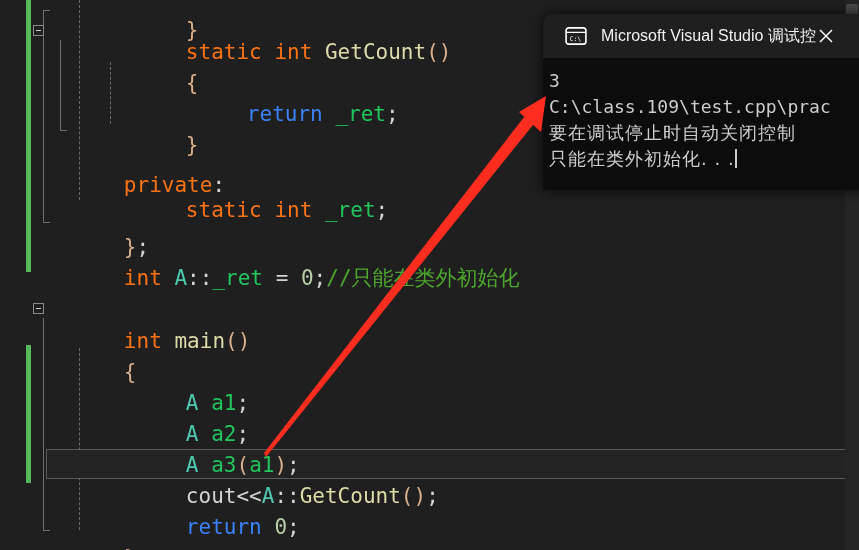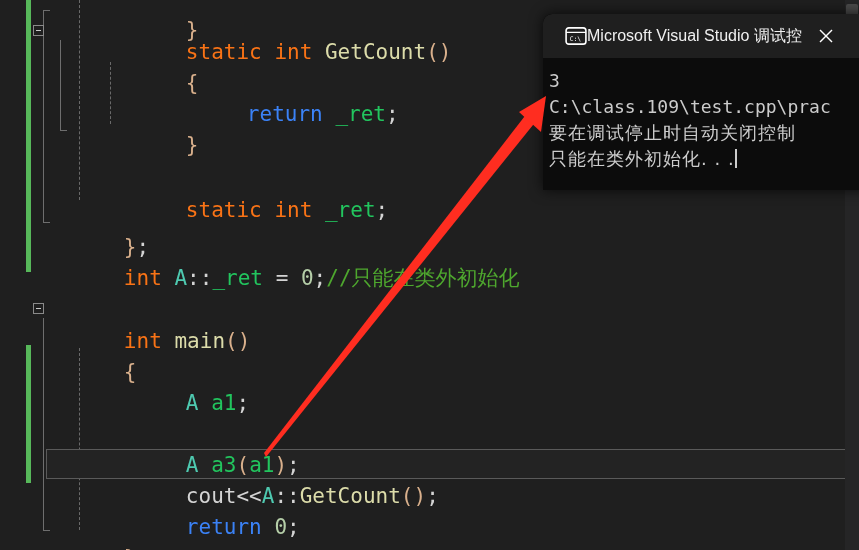--- a/index.html
+++ b/index.html
@@ -154,20 +154,21 @@
     display: flex;
     align-items: center;
   }
   #console-app-icon {
     margin-left: 22px;
     width: 22px;
     height: 18px;
     flex: none;
   }
   #console-title-text {
+    margin-left: 14px;
     font-family: "Liberation Sans", sans-serif;
     font-size: 16px;
     color: #f0f0f0;
     white-space: nowrap;
     overflow: hidden;
     max-width: 228px;
   }
   #console-close-button {
     position: absolute;
     right: 36px;
@@ -252,20 +253,23 @@
     </div>
 
     <div class="code-line" style="top:68px;left:171px;">
       <span class="ctl">return</span><span class="pun"> </span><span class="var">_ret</span><span class="pun">;</span>
     </div>
 
     <div class="code-line" style="top:99px;left:110px;">
       <span class="brc">}</span>
     </div>
 
+    <div class="code-line" style="top:139px;left:48px;">
+      <span class="kw">private</span><span class="pun">:</span>
+    </div>
 
     <div class="code-line" style="top:164px;left:110px;">
       <span class="kw">static</span><span class="pun"> </span><span class="kw">int</span><span class="pun"> </span><span class="var">_ret</span><span class="pun">;</span>
     </div>
 
     <div class="code-line" style="top:201px;left:48px;">
       <span class="brc">}</span><span class="pun">;</span>
     </div>
 
     <div class="code-line" style="top:232px;left:48px;">
@@ -277,20 +281,23 @@
     </div>
 
     <div class="code-line" style="top:326px;left:48px;">
       <span class="brc">{</span>
     </div>
 
     <div class="code-line" style="top:357px;left:110px;">
       <span class="typ">A</span><span class="pun"> </span><span class="var">a1</span><span class="pun">;</span>
     </div>
 
+    <div class="code-line" style="top:388px;left:110px;">
+      <span class="typ">A</span><span class="pun"> </span><span class="var">a2</span><span class="pun">;</span>
+    </div>
 
     <div class="code-line" style="top:419px;left:110px;">
       <span class="typ">A</span><span class="pun"> </span><span class="var">a3</span><span class="brc">(</span><span class="var">a1</span><span class="brc">)</span><span class="pun">;</span>
     </div>
 
     <div class="code-line" style="top:450px;left:110px;">
       <span class="pun">cout</span><span class="op">&lt;&lt;</span><span class="typ">A</span><span class="pun">::</span><span class="fn">GetCount</span><span class="brc">()</span><span class="pun">;</span>
     </div>
 
     <div class="code-line" style="top:481px;left:110px;">

